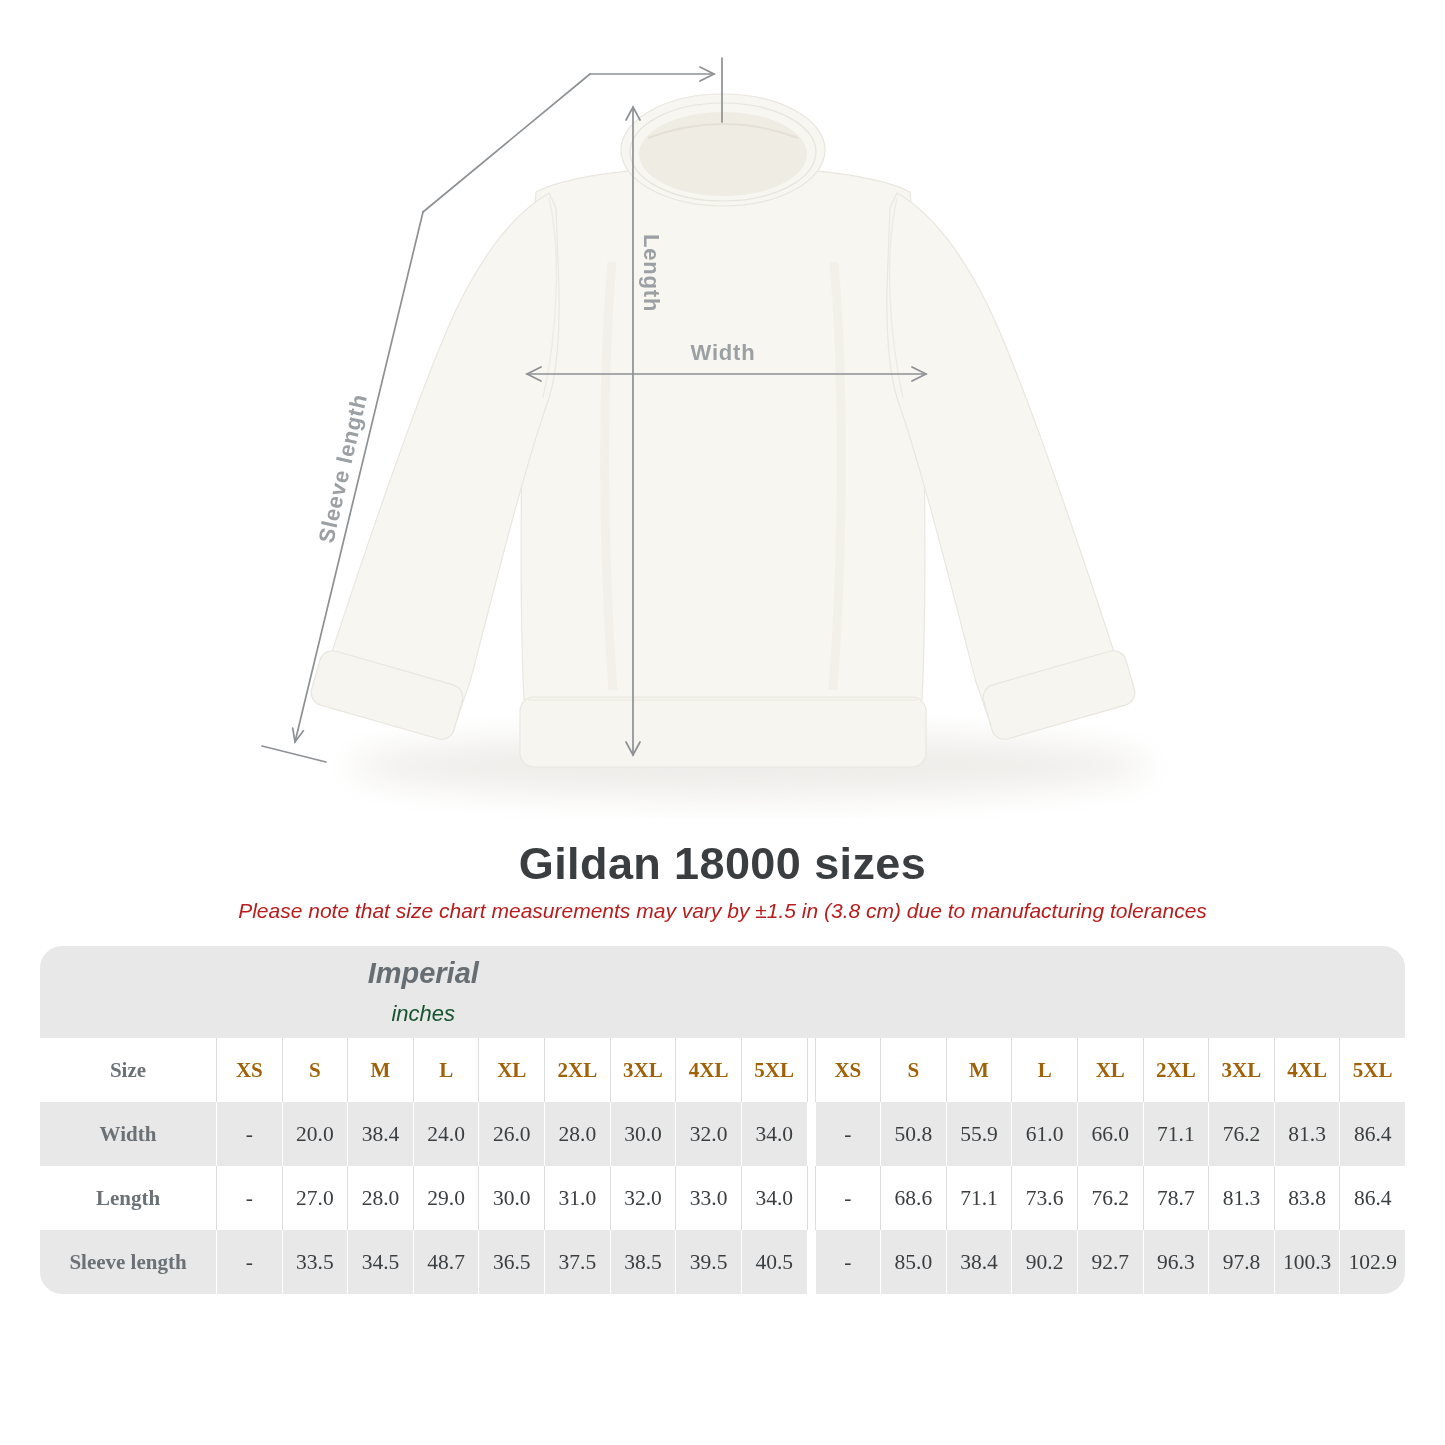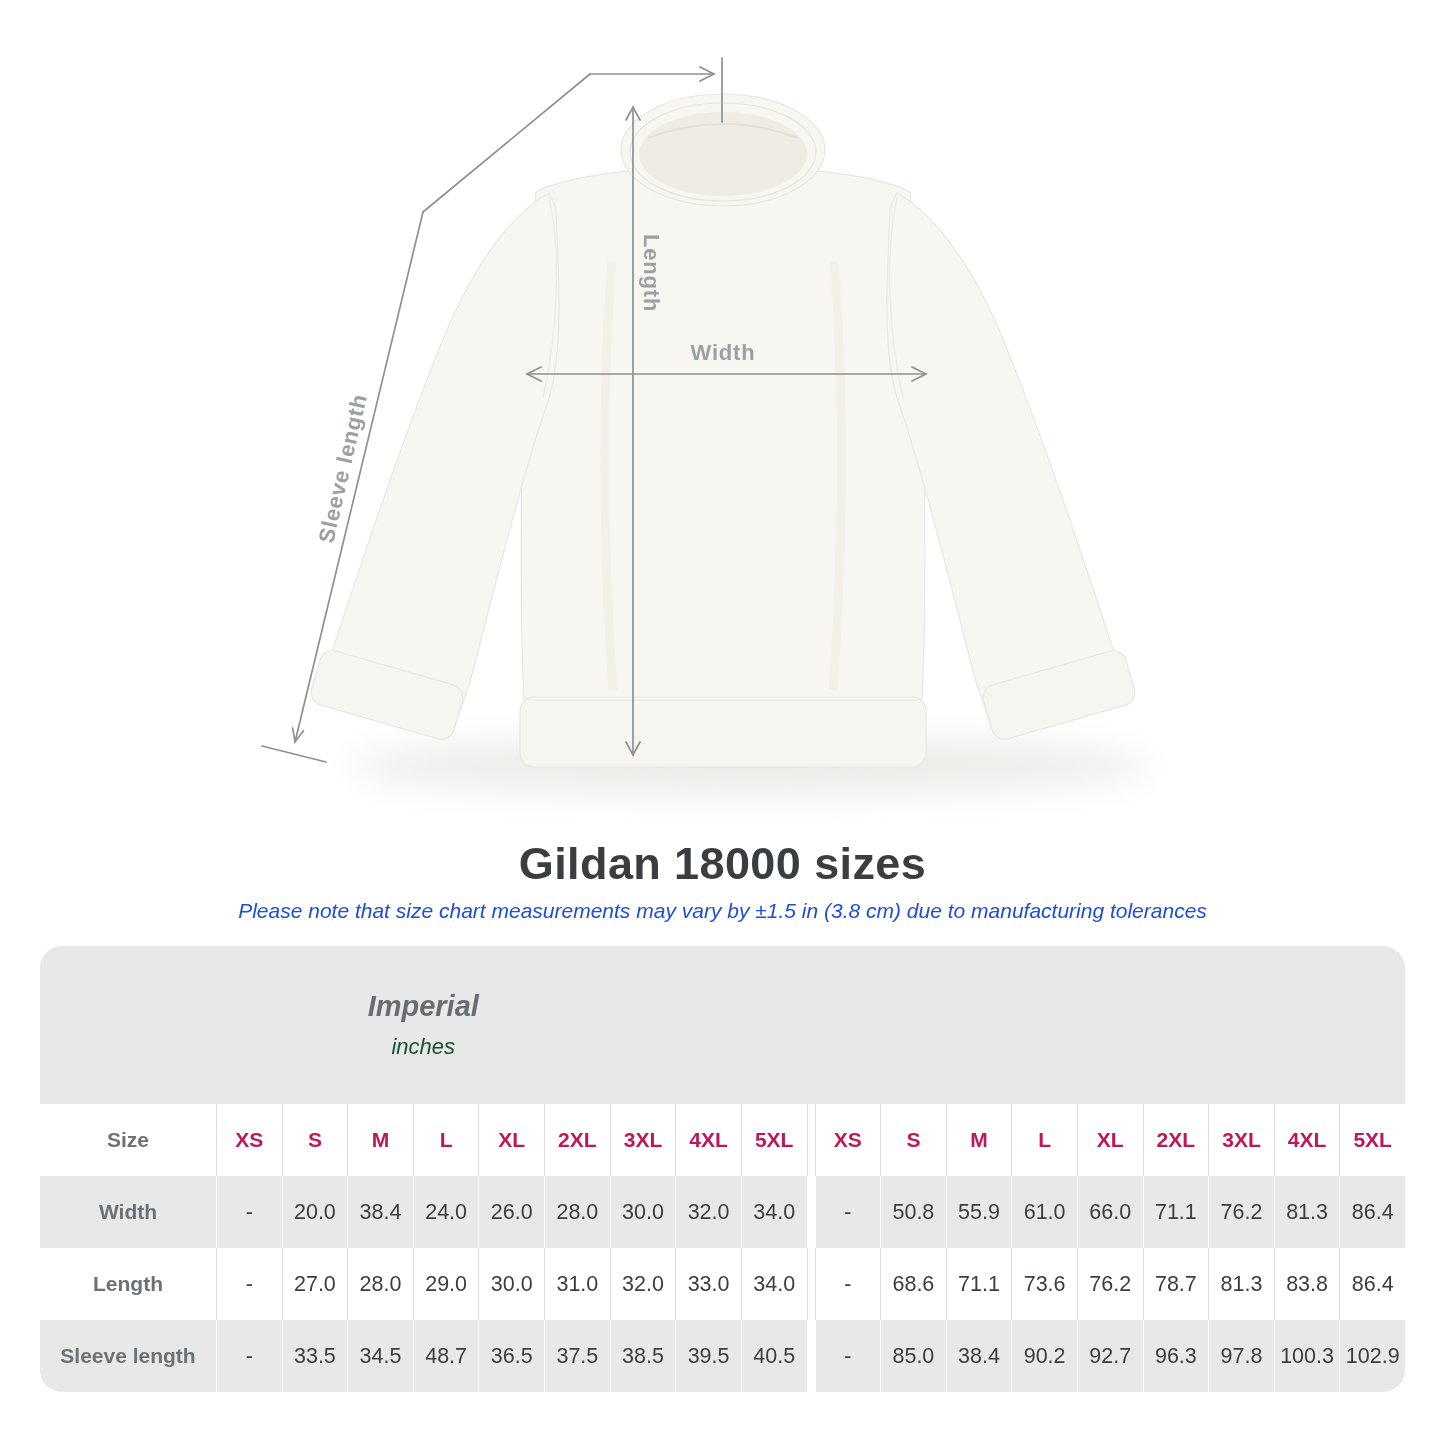--- a/index.html
+++ b/index.html
@@ -6,35 +6,35 @@
   body{width:1445px;height:1445px;overflow:hidden;font-family:"Liberation Sans",sans-serif;}
 
   .diagram-wrap{width:1445px;height:828px;position:relative;}
   .diagram-wrap svg{display:block;}
 
   .measure-label{fill:#9ba0a4;font-weight:bold;font-size:22px;letter-spacing:.8px;
     font-family:"Liberation Sans",sans-serif;}
 
   .title-block{text-align:center;}
   .page-title{margin:10px 0 0;font-size:45px;font-weight:bold;color:#3b3e41;letter-spacing:.4px;}
-  .page-subtitle{margin:9px 0 0;font-size:21px;font-style:italic;color:#1d4ed8;}
+  .page-subtitle{margin:9px 0 0;font-size:21px;font-style:italic;color:#b91c1c;}
 
   .size-table{width:1365px;margin:23px 0 0 40px;border-radius:22px;overflow:hidden;
     --cols:176px repeat(9,1fr) 8px repeat(9,1fr);}
-  .thead{display:grid;grid-template-columns:var(--cols);height:158px;background:#e8e8e8;}
+  .thead{display:grid;grid-template-columns:var(--cols);height:92px;background:#e8e8e8;}
   .sec{display:flex;flex-direction:column;align-items:center;justify-content:center;}
   .sec-name{font-size:29px;font-weight:bold;font-style:italic;color:#666e73;}
   .sec-unit{font-size:22px;font-style:italic;color:#14532d;margin-top:11px;}
-  .trow{display:grid;grid-template-columns:var(--cols);height:72px;}
+  .trow{display:grid;grid-template-columns:var(--cols);height:64px;font-family:Liberation Serif, serif;}
   .band-gray{background:#e8e8e8;--sep:#ffffff;}
   .band-white{background:#ffffff;--sep:#dcdcdc;}
   .cell{display:flex;align-items:center;justify-content:center;}
   .cell + .cell{border-left:1px solid var(--sep);}
   .rowlabel{font-weight:bold;color:#6b7277;font-size:21px;border-left:none;}
-  .sizehead{font-weight:bold;color:#be185d;font-size:21px;}
+  .sizehead{font-weight:bold;color:#a16207;font-size:21px;}
   .val{color:#3a3e41;font-size:21.5px;}
   .gapcell{background:#ffffff;}
   .band-white .gapcell{background:transparent;}
 </style>
 </head>
 <body>
 
 <div class="diagram-wrap">
 <svg width="1445" height="828" viewBox="0 0 1445 828">
   <defs>

